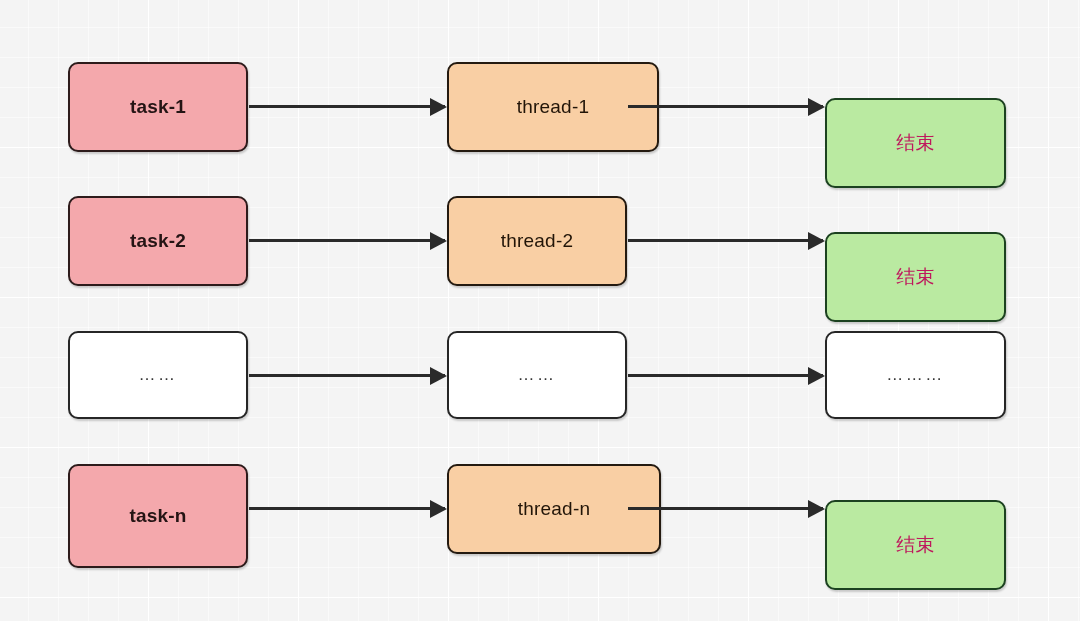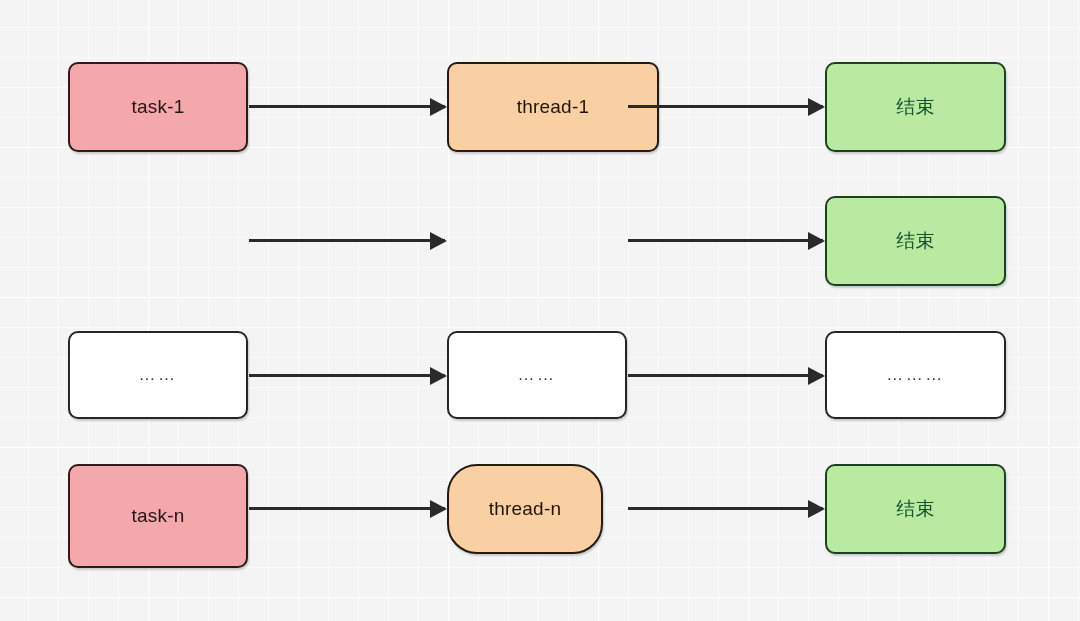--- a/index.html
+++ b/index.html
@@ -42,32 +42,34 @@
     font-size: 19px;
     letter-spacing: 0.2px;
     white-space: nowrap;
     box-shadow: 1px 2px 2px rgba(0,0,0,0.18);
   }
 
   .node.task {
     background: #f4a8ac;
     border: 2.5px solid #2d1b1b;
     color: #241414;
+    font-weight: bold;
   }
 
   .node.thread {
     background: #f9cfa4;
     border: 2.5px solid #241a10;
     color: #221508;
   }
 
   .node.endd {
     background: #baeaa1;
     border: 2.5px solid #1c4220;
-    color: #14532d;
+    color: #be185d;
+    margin-top: 36px;
   }
 
   .node.blank {
     background: #ffffff;
     border: 2.5px solid #262626;
     color: #333333;
     font-size: 17px;
     letter-spacing: 2.5px;
   }
 
@@ -94,29 +96,31 @@
 <body>
 
 <div id="canvas">
 
   <div class="node task" style="left:68px; top:62px; width:180px; height:90px;">task-1</div>
   <div class="arrow" style="left:249px; top:105px; width:196px;"></div>
   <div class="node thread" style="left:447px; top:62px; width:212px; height:90px;">thread-1</div>
   <div class="arrow" style="left:628px; top:105px; width:195px;"></div>
   <div class="node endd" style="left:825px; top:62px; width:181px; height:90px;">结束</div>
 
+  <div class="node task" style="left:68px; top:196px; width:180px; height:90px;">task-2</div>
   <div class="arrow" style="left:249px; top:239px; width:196px;"></div>
+  <div class="node thread" style="left:447px; top:196px; width:180px; height:90px;">thread-2</div>
   <div class="arrow" style="left:628px; top:239px; width:195px;"></div>
   <div class="node endd" style="left:825px; top:196px; width:181px; height:90px;">结束</div>
 
   <div class="node blank" style="left:68px; top:331px; width:180px; height:88px;">……</div>
   <div class="arrow" style="left:249px; top:374px; width:196px;"></div>
   <div class="node blank" style="left:447px; top:331px; width:180px; height:88px;">……</div>
   <div class="arrow" style="left:628px; top:374px; width:195px;"></div>
   <div class="node blank" style="left:825px; top:331px; width:181px; height:88px;">………</div>
 
   <div class="node task" style="left:68px; top:464px; width:180px; height:104px;">task-n</div>
   <div class="arrow" style="left:249px; top:507px; width:196px;"></div>
-  <div class="node thread" style="left:447px; top:464px; width:156px; height:90px;border-radius:30px;">thread-n</div>
+  <div class="node thread" style="left:447px; top:464px; width:214px; height:90px;">thread-n</div>
   <div class="arrow" style="left:628px; top:507px; width:195px;"></div>
   <div class="node endd" style="left:825px; top:464px; width:181px; height:90px;">结束</div>
 
 </div>
 
 </body></html>

